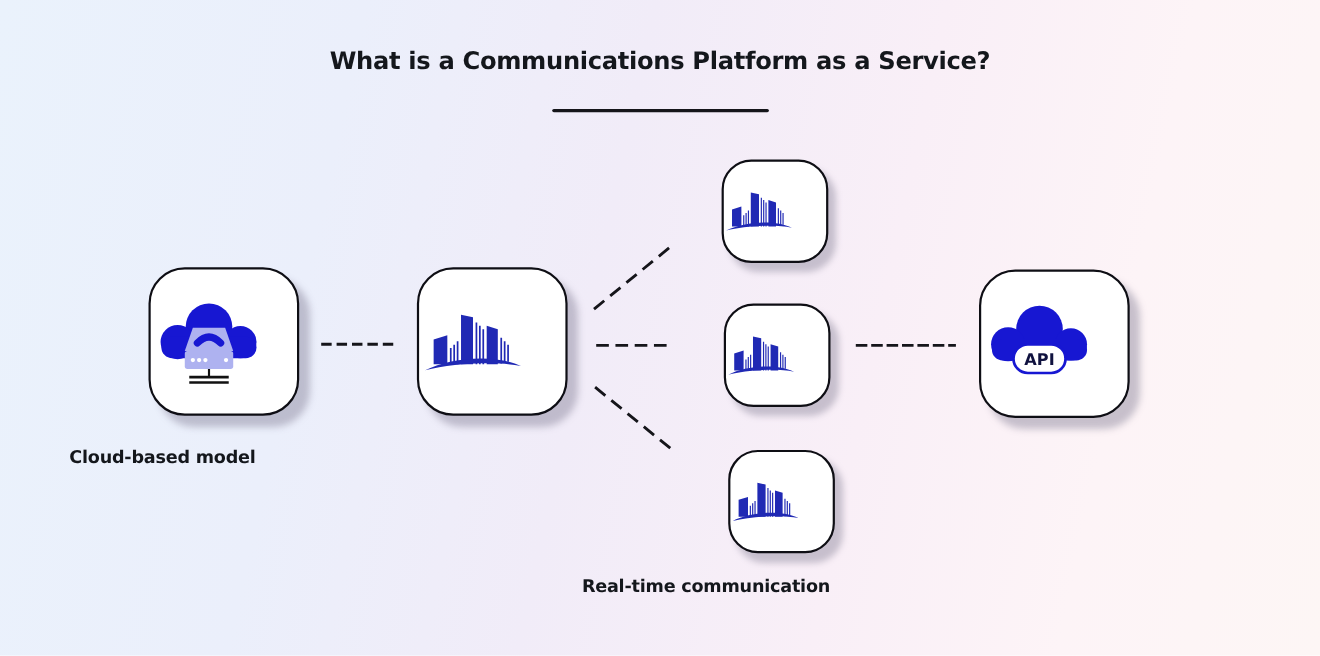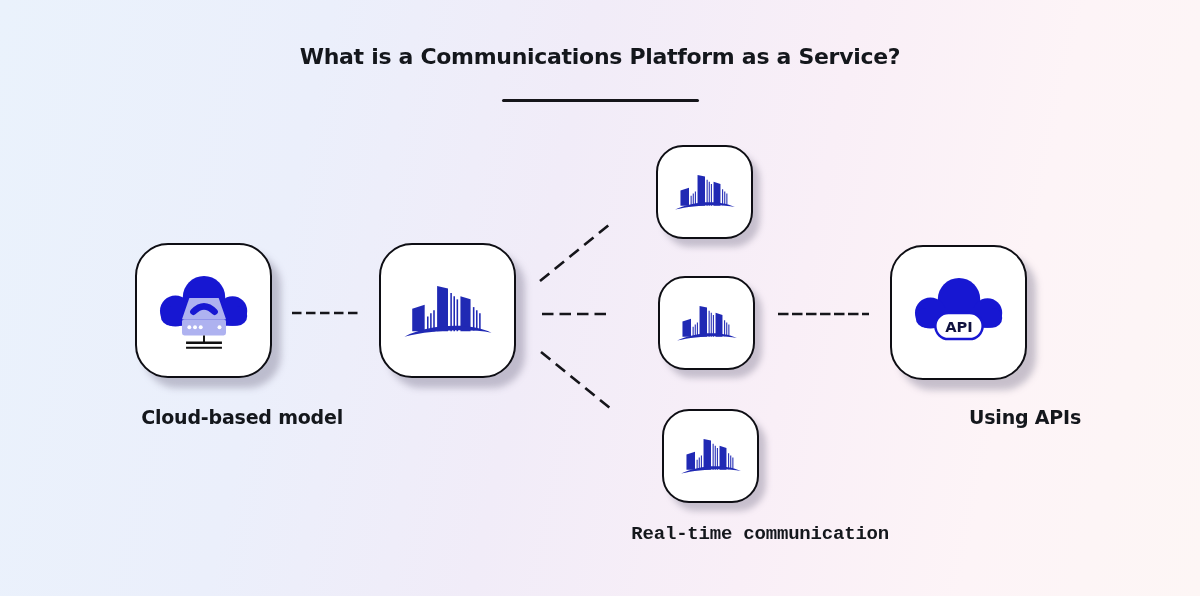--- a/index.html
+++ b/index.html
@@ -36,43 +36,43 @@
     position:absolute;left:0;top:0;width:1200px;height:596px;
     pointer-events:none;
   }
   .connectors line{
     stroke:var(--line-black);stroke-width:2.6;
   }
   .card{
     position:absolute;
     background:#ffffff;
     border:2.6px solid #0e0e14;
-    display:flex;align-items:center;justify-content:center;
+    display:flex;align-items:center;justify-content:flex-start;
     box-shadow:9px 10px 7px rgba(124,120,142,0.42);
   }
   .card-large{width:137px;height:135px;border-radius:33px;}
   .card-small{width:97px;height:94px;border-radius:27px;border-width:2.4px;box-shadow:7px 8px 6px rgba(124,120,142,0.40);}
   .card-cloud-model{left:135px;top:243px;}
   .card-businesses{left:379px;top:243px;}
   .card-endpoint-top{left:656px;top:145px;}
   .card-endpoint-middle{left:658px;top:276px;}
   .card-endpoint-bottom{left:662px;top:409px;}
   .card-apis{left:890px;top:245px;}
   .icon-lg{width:106px;height:84px;}
   .icon-bld-lg{width:98px;height:70px;}
   .icon-bld-sm{width:64px;height:48px;}
   .node-label{
     position:absolute;
-    text-align:right;
-    font-size:19px;font-weight:700;letter-spacing:-0.2px;
+    text-align:left;
+    font-size:16px;font-weight:700;letter-spacing:-0.2px;
     color:var(--text-dark);
   }
   .label-cloud-model{left:63px;top:406px;width:280px;}
   .label-businesses{left:327px;top:406px;width:240px;}
-  .label-realtime{left:529px;top:523px;width:360px;font-family:Liberation Mono, monospace;}
+  .label-realtime{left:529px;top:523px;width:360px;}
   .label-apis{left:841px;top:406px;width:240px;}
   svg text{font-family:"DejaVu Sans","Liberation Sans",sans-serif;}
 </style>
 </head>
 <body>
 
 <div class="canvas">
 
   <h1 class="page-title">What is a Communications Platform as a Service?</h1>
   <div class="title-underline"></div>
@@ -202,15 +202,14 @@
         <circle cx="100" cy="50" r="18"></circle>
         <rect x="12" y="44" width="106" height="24" rx="12"></rect>
       </g>
       <rect x="36" y="50" width="58" height="32" rx="16" fill="#ffffff" stroke="var(--icon-blue,#1717d2)" stroke-width="3"></rect>
       <text x="65" y="73" text-anchor="middle" font-size="18" font-weight="bold" fill="var(--api-text,#10123f)">API</text>
     </svg>
   </div>
 
   <div class="node-label label-cloud-model">Cloud-based model</div>
   <div class="node-label label-realtime">Real-time communication</div>
-  <div class="node-label label-apis">Using APIs</div>
 
 </div>
 
 </body></html>

